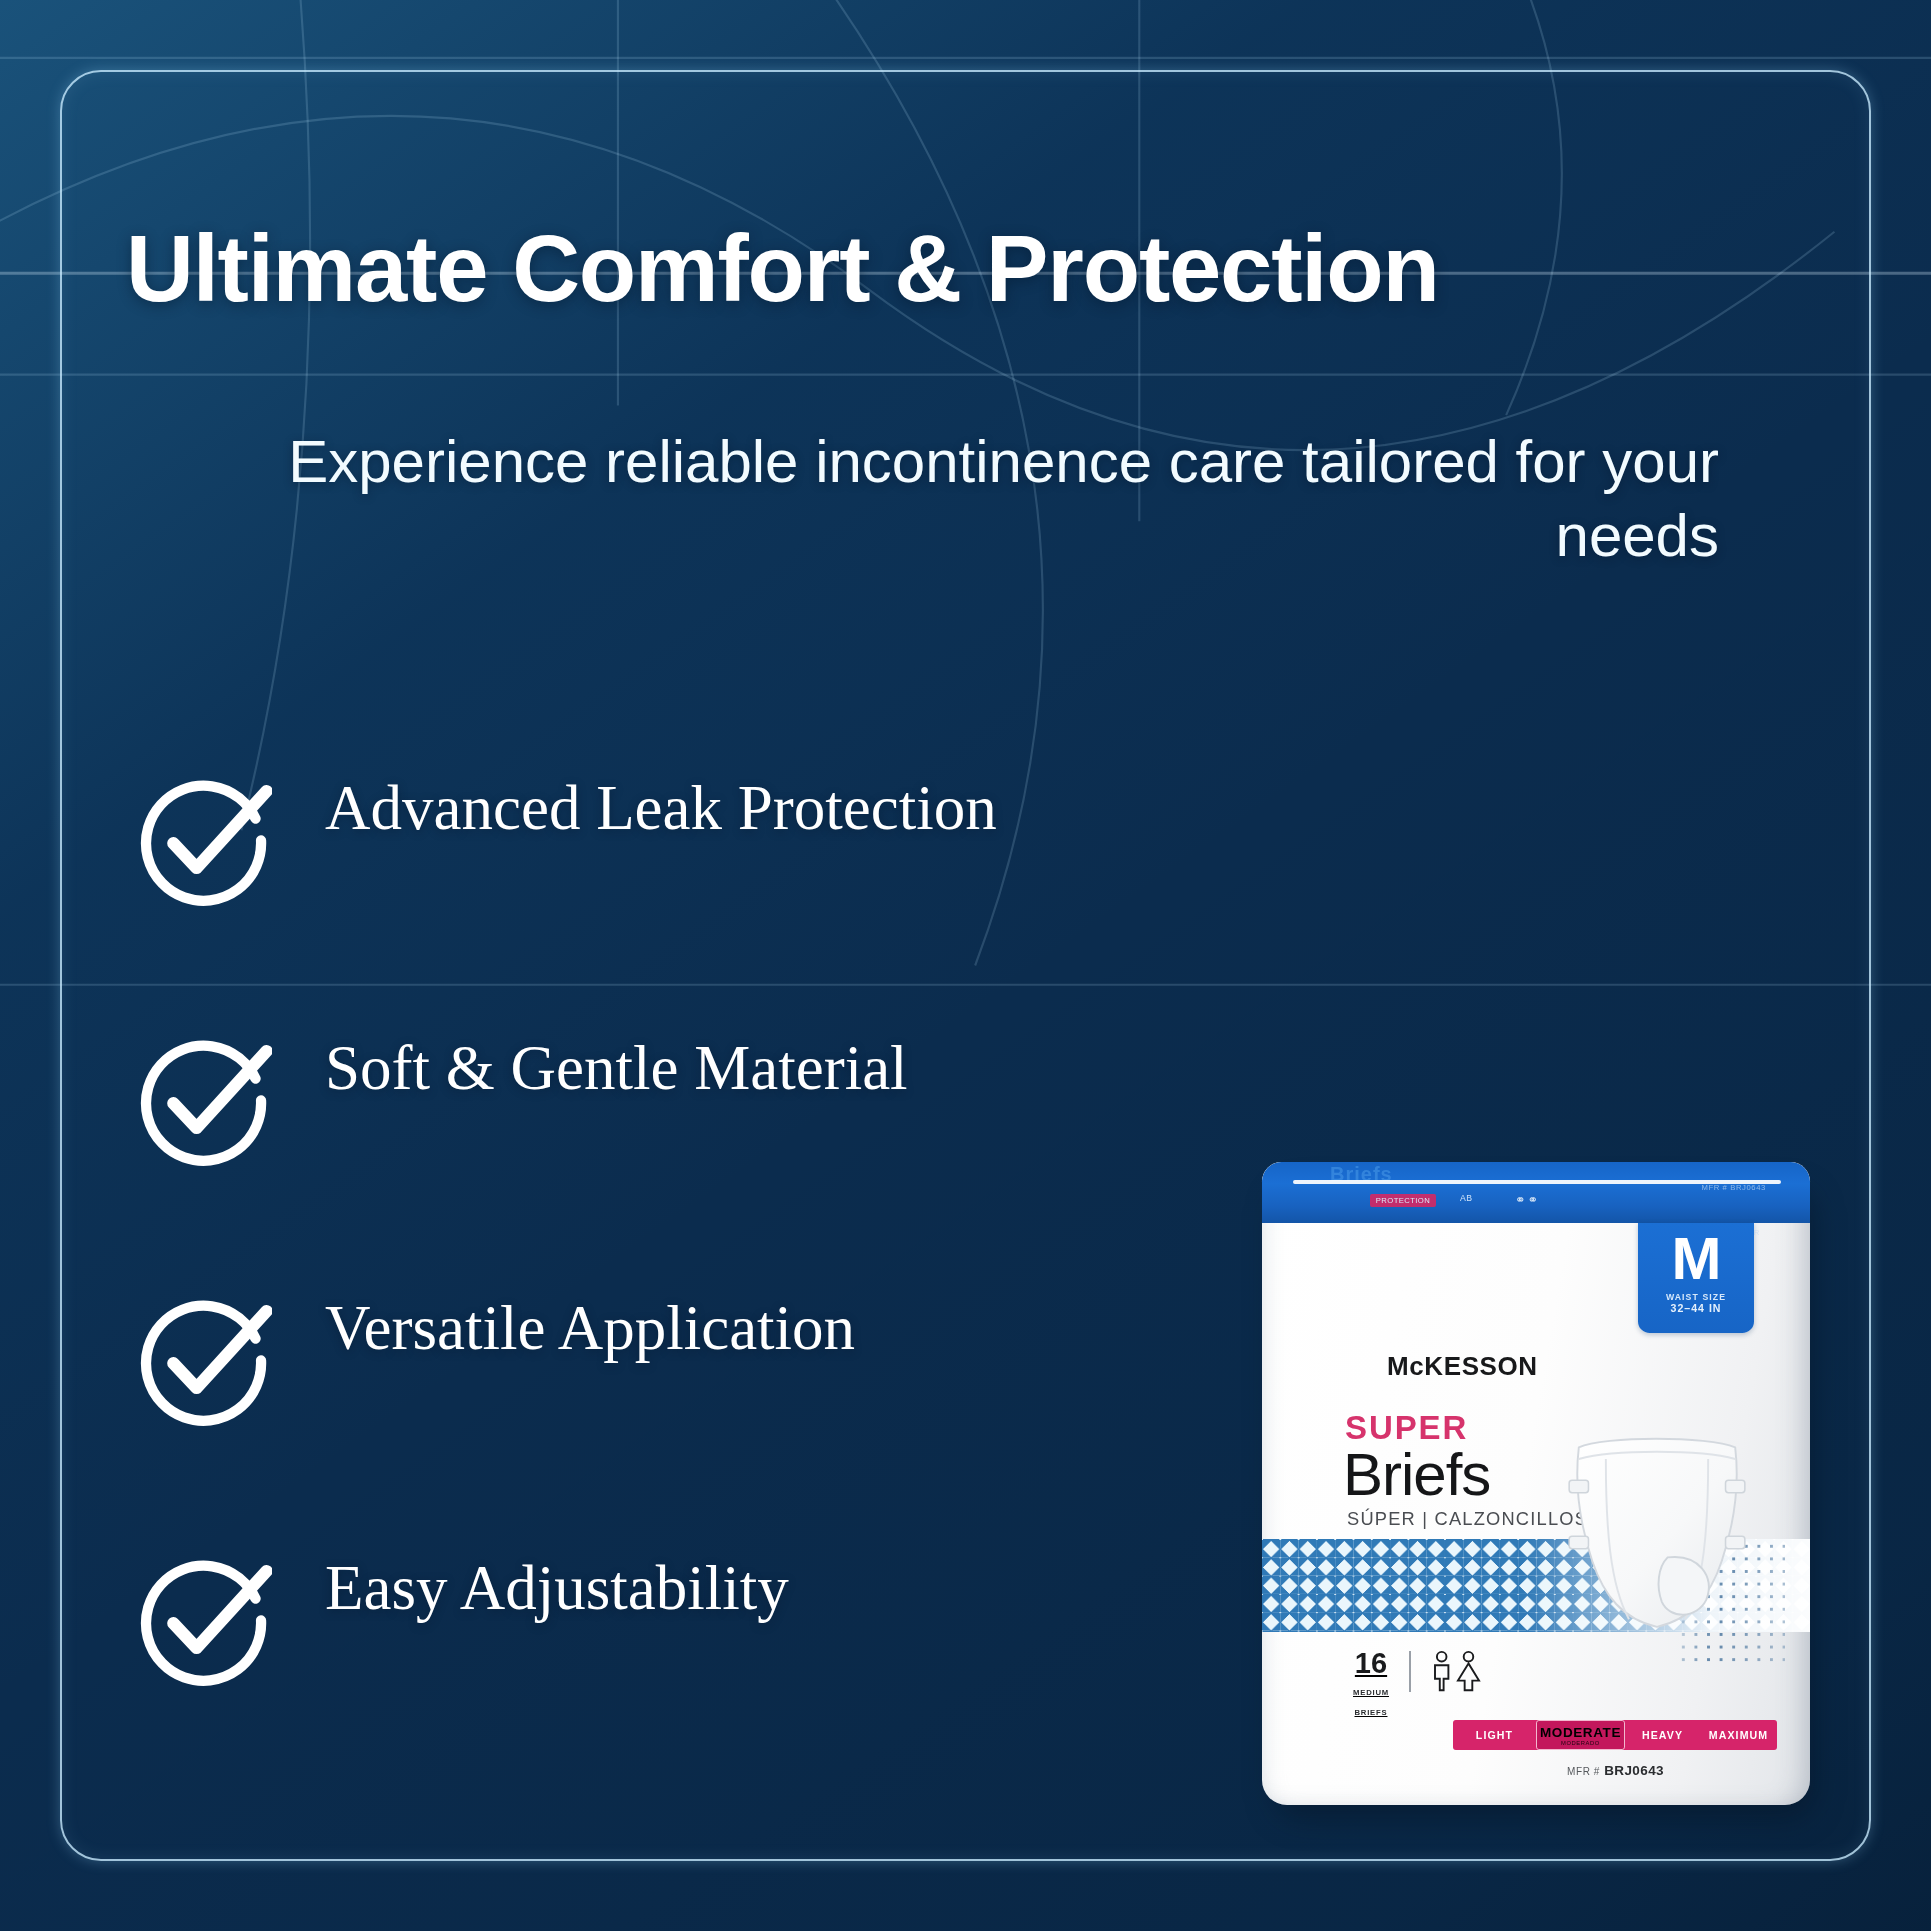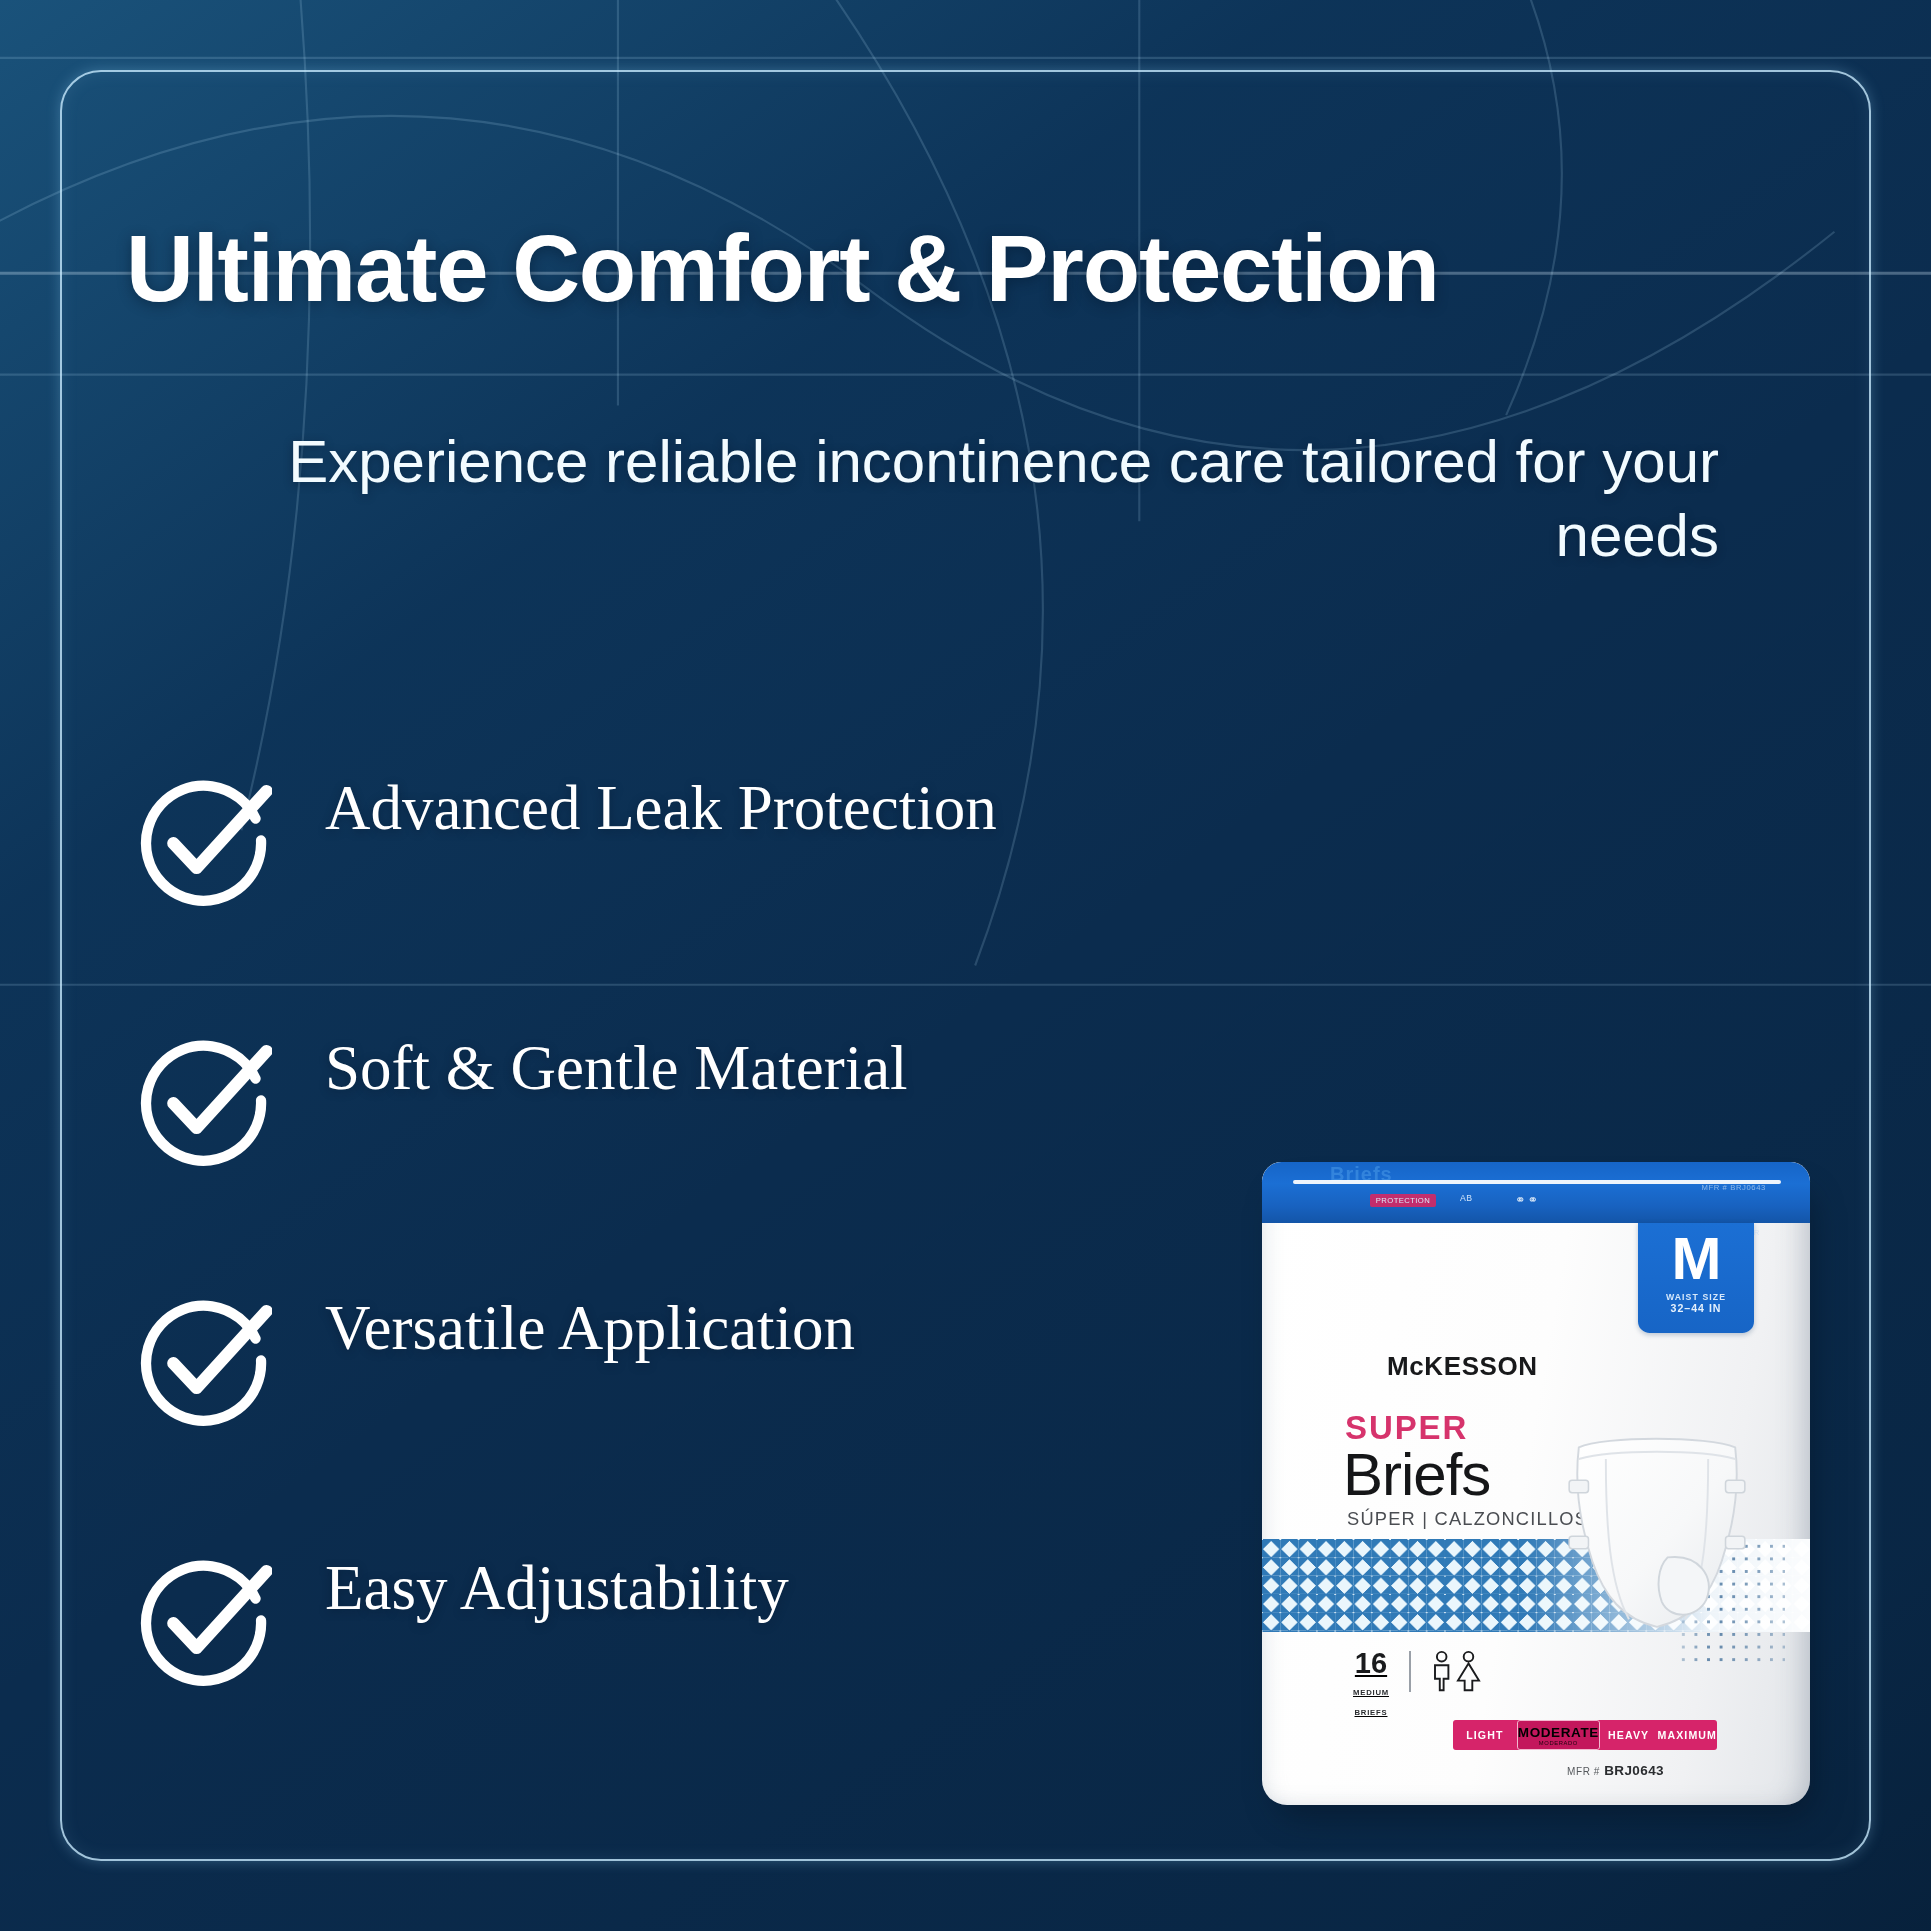--- a/index.html
+++ b/index.html
@@ -195,21 +195,21 @@
   .brief-img { position:absolute; left:284px; top:268px; width:222px; height:222px; }
 
   .countblock { position:absolute; left:91px; top:487px; text-align:center;text-decoration:underline; }
   .count-num { font-size:29px; font-weight:bold; color:#1a1b1d; line-height:1; }
   .count-lbl { font-size:7.7px; font-weight:bold; color:#2b2d30; letter-spacing:0.8px; line-height:1.25; margin-top:10px;}
   .count-div { position:absolute; left:147px; top:489px; width:1.9px; height:41px; background:#9aa0a8; }
   .gender-icons { position:absolute; left:166px; top:488px; }
 
   
   .absorb {
-    position:absolute; left:191px; top:558px; width:264px; height:30px;
+    position:absolute; left:191px; top:558px; width:324px; height:30px;
     background:#d6246a; border-radius:2.9px;
     display:flex; align-items:center;
   }
   .absorb span {
     color:#fff; font-size:10.6px; font-weight:bold; letter-spacing:1.1px;
     text-align:center;
   }
   .ab-light { width:83px; }
   .ab-mod {
     width:89px; height:30px; background:#c3175c;

